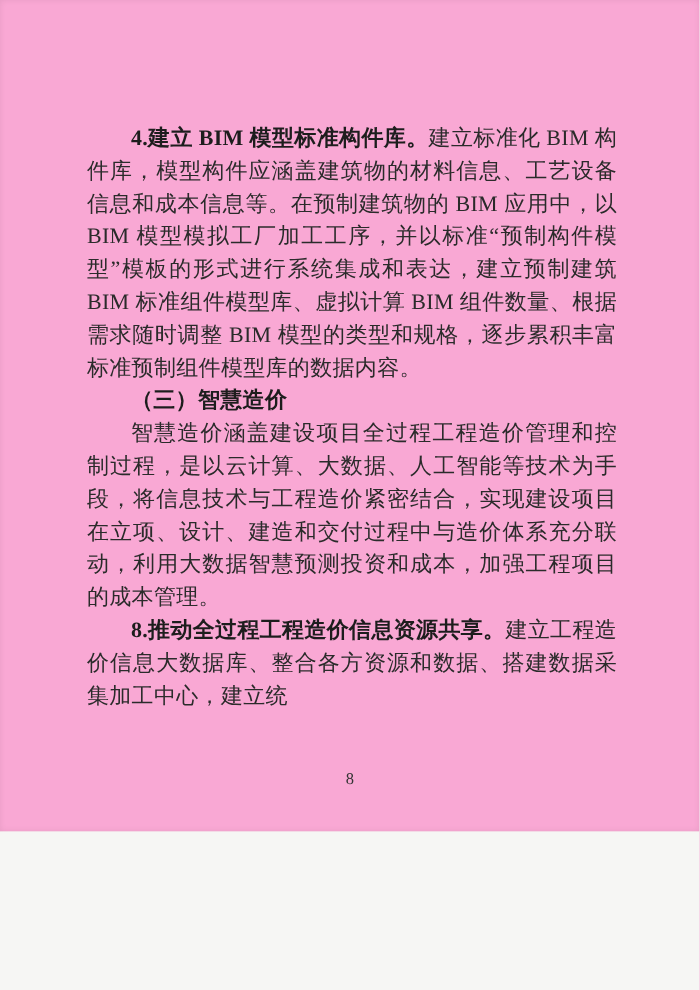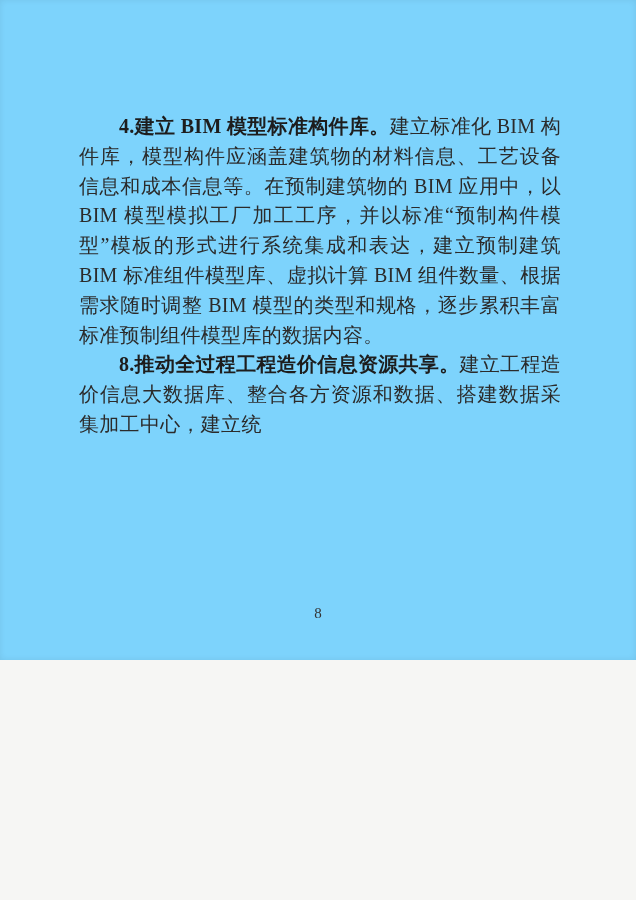--- a/index.html
+++ b/index.html
@@ -3,23 +3,23 @@
 <meta charset="utf-8">
 <style>
   html, body {
     margin: 0;
     padding: 0;
     background: #f6f6f4;
   }
   .page {
     position: relative;
     width: 636px;
-    height: 660px;
+    height: 756px;
     margin: 0 auto;
-    background: #7dd3fc;
+    background: #f9a8d4;
     box-shadow: inset 0 0 6px rgba(0,0,0,0.08);
     font-family: "Liberation Serif", "DejaVu Serif", serif;
     color: #2b2b2b;
     overflow: hidden;
   }
   .content {
     position: absolute;
     left: 79px;
     top: 112px;
     width: 482px;
@@ -45,16 +45,18 @@
     font-size: 15px;
     color: #333;
   }
 </style>
 </head>
 <body>
 
 <div class="page">
   <div class="content">
     <p class="para"><b>4.建立 BIM 模型标准构件库。</b><span>建立标准化 BIM 构件库，模型构件应涵盖建筑物的材料信息、工艺设备信息和成本信息等。在预制建筑物的 BIM 应用中，以 BIM 模型模拟工厂加工工序，并以标准“预制构件模型”模板的形式进行系统集成和表达，建立预制建筑 BIM 标准组件模型库、虚拟计算 BIM 组件数量、根据需求随时调整 BIM 模型的类型和规格，逐步累积丰富标准预制组件模型库的数据内容。</span></p>
+    <p class="para"><b>（三）智慧造价</b></p>
+    <p class="para"><span>智慧造价涵盖建设项目全过程工程造价管理和控制过程，是以云计算、大数据、人工智能等技术为手段，将信息技术与工程造价紧密结合，实现建设项目在立项、设计、建造和交付过程中与造价体系充分联动，利用大数据智慧预测投资和成本，加强工程项目的成本管理。</span></p>
     <p class="para"><b>8.推动全过程工程造价信息资源共享。</b><span>建立工程造价信息大数据库、整合各方资源和数据、搭建数据采集加工中心，建立统</span></p>
   </div>
   <div class="pagenum">8</div>
 </div>
 
 </body></html>

